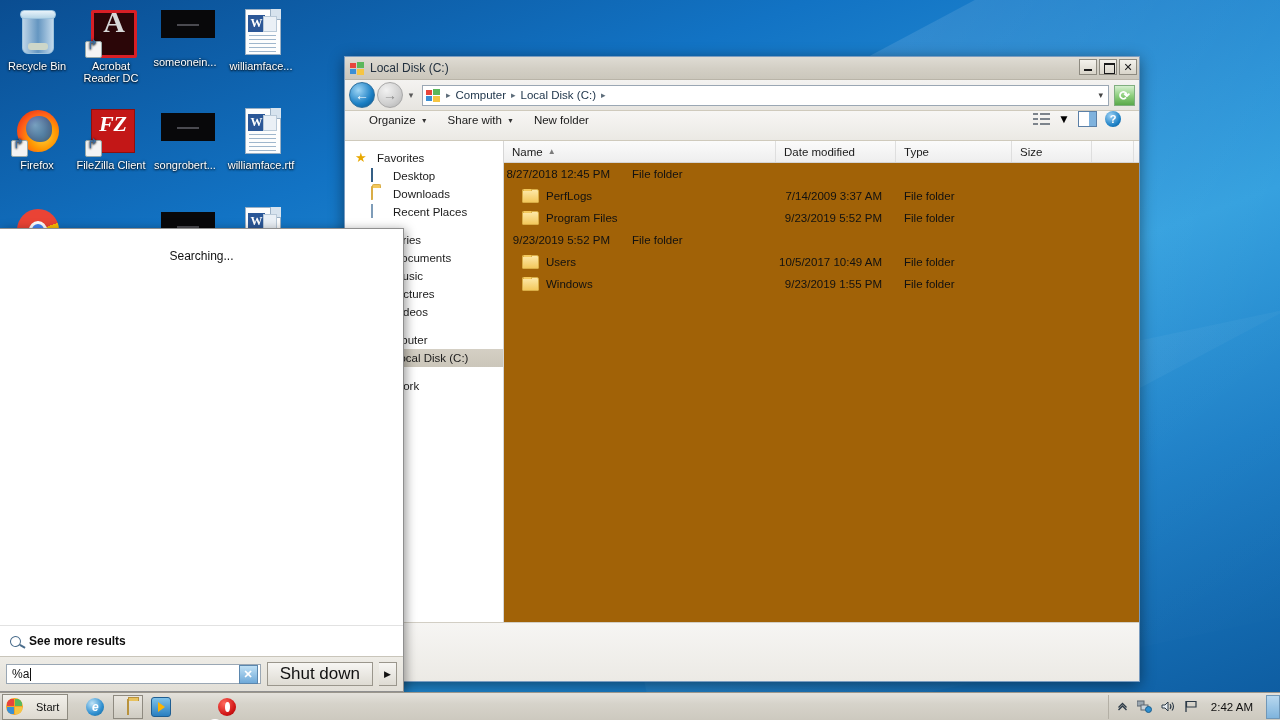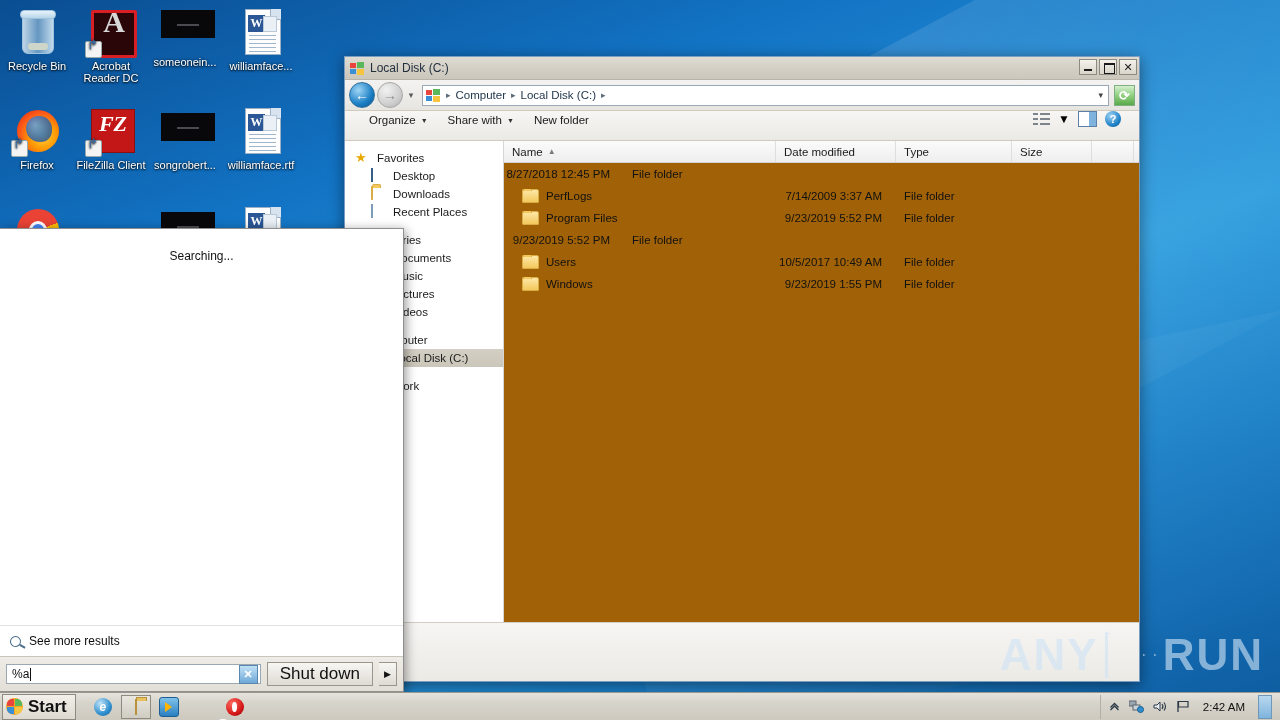--- a/index.html
+++ b/index.html
@@ -189,21 +189,21 @@
   
   #startmenu{
     position:absolute; left:0; top:228px; width:404px; height:464px;
     background:#fff; border:1px solid #8f8f8f; border-left:none;
     box-shadow: 2px 2px 10px rgba(0,0,0,.4);
     display:flex; flex-direction:column; box-sizing:border-box;
   }
   .sm-results{ flex:1; position:relative; }
   .sm-searching{ position:absolute; left:0; right:0; top:20px; text-align:center; font-size:12px; color:#111; }
   .sm-more{ height:30px; display:flex; align-items:center; gap:8px; padding-left:10px;
-    border-top:1px solid #e2e2e2; font-size:12px; color:#0d0d0d;}
+    border-top:1px solid #e2e2e2; font-size:12px; color:#0d0d0d;font-weight:bold;}
   .mag2{ width:9px;height:9px;border:1.6px solid #4a6d8c;border-radius:50%;position:relative;transform:rotate(-15deg);}
   .mag2::after{content:"";position:absolute;right:-4px;bottom:-3px;width:6px;height:2px;background:#4a6d8c;transform:rotate(45deg);}
   .sm-bottom{ height:34px; background:linear-gradient(to bottom,#eeece6,#e2dfd7); border-top:1px solid #c9c5ba;
     display:flex; align-items:center; padding:0 6px; gap:6px;}
   .sm-input{ flex:1; height:20px; background:#fff; border:1px solid #9aa7b4; display:flex; align-items:center;
     padding-left:5px; box-sizing:border-box; position:relative;}
   .sm-input .val{ font-size:12px; color:#111; }
   .caret{ display:inline-block; width:1px; height:13px; background:#111; margin-left:1px; }
   .sm-clear{ width:17px;height:17px; background:linear-gradient(to bottom,#bfe0f5,#6fa9d8);
     border:1px solid #5b87ae; color:#fff; font-size:11px; font-weight:bold;
@@ -214,21 +214,21 @@
     border-left:none; display:flex;align-items:center;justify-content:center; font-size:9px;color:#111;}
 
   
   #taskbar{
     position:absolute; left:0; bottom:0; width:1280px; height:28px;
     background:linear-gradient(to bottom,#e4e2dc,#d6d3ca 40%,#cdc9bf);
     border-top:1px solid #9b978d; display:flex; align-items:center; box-sizing:border-box;
   }
   .startbtn{ height:24px; margin:0 4px 0 2px; padding:0 8px 0 3px;
     background:linear-gradient(to bottom,#f2f0ea,#ddd9d0); border:1px solid #8d8a80;
-    display:flex;align-items:center;gap:5px; font-size:17px;font-weight:bold;color:#111;}
+    display:flex;align-items:center;gap:13px; font-size:11px;font-weight:normal;color:#111;}
   .orb{ width:17px;height:17px;border-radius:50%;position:relative;overflow:hidden;
     background:#f5a623;}
   .orb i{position:absolute;width:7px;height:7px;}
   .orb i:nth-child(1){left:1px;top:1px;background:#e8453c;}
   .orb i:nth-child(2){right:1px;top:1px;background:#5bb75b;}
   .orb i:nth-child(3){left:1px;bottom:1px;background:#3b8fd4;}
   .orb i:nth-child(4){right:1px;bottom:1px;background:#f5c542;}
   .tbtn{ width:30px;height:24px; margin-right:3px; display:flex;align-items:center;justify-content:center;
     border:1px solid transparent; box-sizing:border-box;}
   .tbtn.active{ background:linear-gradient(to bottom,#e9e6df,#cfccc2); border:1px solid #8e8a80; }
@@ -236,21 +236,21 @@
      color:#fff;font-size:12px;font-style:italic;font-weight:bold;display:flex;align-items:center;justify-content:center;line-height:1;}
   .expl{width:20px;height:16px;background:linear-gradient(to bottom,#fde8a8,#e8c25e);border:1px solid #b8923c;position:relative;}
   .expl::before{content:"";position:absolute;left:0;top:-3px;width:9px;height:3px;background:#e8c25e;border:1px solid #b8923c;border-bottom:none;}
   .wmp{width:18px;height:18px;border-radius:3px;background:linear-gradient(to bottom,#7fc2ea,#2a7fc0);
     border:1px solid #1f5e92;display:flex;align-items:center;justify-content:center;}
   .wmp::after{content:"";border-left:7px solid #ffb400;border-top:5px solid transparent;border-bottom:5px solid transparent;}
   .opera{width:18px;height:18px;border-radius:50%;background:radial-gradient(circle at 35% 30%,#ff6a5e,#d01414 65%,#8c0606);
     display:flex;align-items:center;justify-content:center;}
   .opera::after{content:"";width:5px;height:10px;border-radius:50%;background:#fff;}
 
-  .tray{ margin-left:auto; display:flex; align-items:center; gap:9px; padding-right:8px;
+  .tray{ margin-left:auto; display:flex; align-items:center; gap:9px; padding-right:0;
     border-left:1px solid #b3afa5; padding-left:8px; height:24px;}
   .tray-ic{ color:#2c3a47; font-size:12px; display:flex;align-items:center;}
   .clock{ font-size:11.5px; color:#101010; padding:0 4px; }
   .showdesk{ width:12px;height:22px;background:linear-gradient(to bottom,#b8d8ef,#7fb4dd);border:1px solid #6f97b8;}
 
   
   #watermark{
     position:absolute; right:16px; bottom:40px; display:flex; align-items:center; gap:6px;
     color:#cfe3f5; opacity:.62; font-size:44px; letter-spacing:2px; font-weight:bold;
     pointer-events:none; font-family:"Liberation Sans", sans-serif;
@@ -642,25 +642,20 @@
           <i class="caret"></i>
         <span style="margin-left:auto" class="sm-clear">✕</span>
       </span>
       <span class="sm-shut">
         <span>Shut down</span>
       </span>
       <span class="sm-shutarr">▶</span>
     </div>
   </div>
 
-  <div id="watermark">
-    <span>ANY</span>
-    <span class="tri"></span>
-    <span>RUN</span>
-  </div>
 
   <div id="taskbar">
     <span class="startbtn">
       <span class="orb">
           <i></i>
           <i></i>
           <i></i>
           <i></i>
         </span>
       <span>Start</span>

